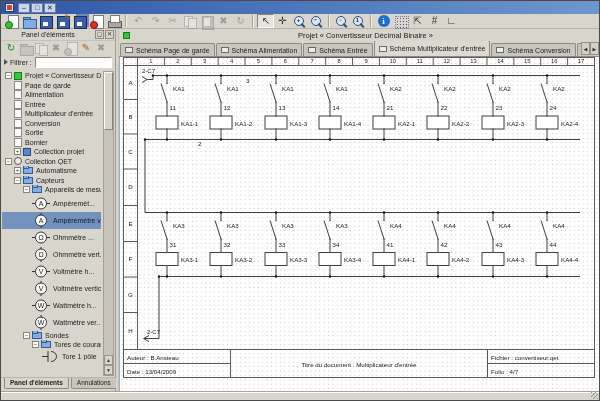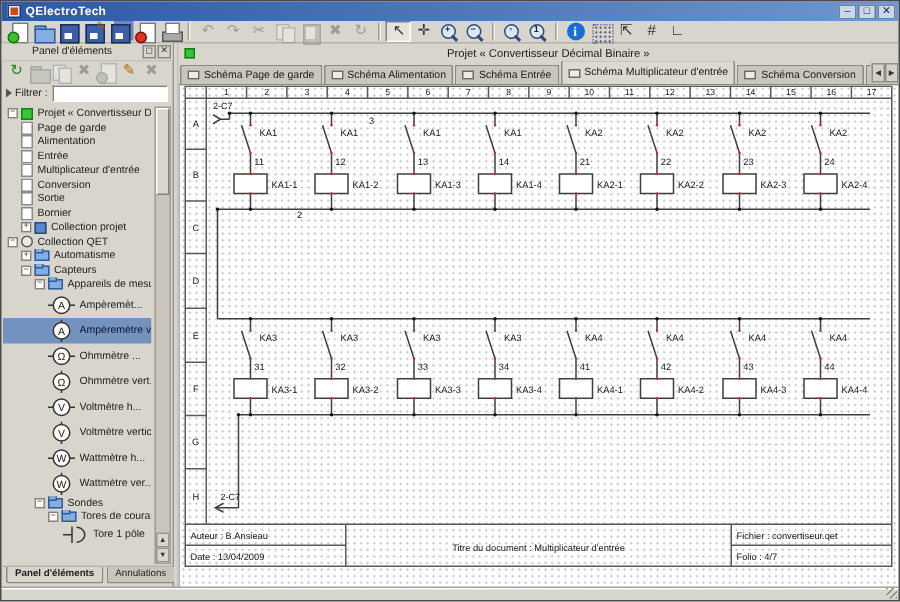--- a/index.html
+++ b/index.html
@@ -99,21 +99,20 @@
   .statusbar{height:8px;flex:0 0 auto;border-top:1px solid #fff;box-shadow:0 -1px 0 #a5a199;position:relative}
   .grip{position:absolute;right:1px;bottom:1px;width:7px;height:7px;
         background:repeating-linear-gradient(135deg,#8e8a82 0 1px,transparent 1px 3px)}
 </style>
 </head>
 <body>
 
 <div class="app">
   <div class="titlebar">
     <span class="app-icon"></span>
-    <span class="title-text">QElectroTech</span>
     <span class="win-btn">–</span>
     <span class="win-btn">□</span>
     <span class="win-btn">✕</span>
   </div>
 
   <div class="toolbar" id="toolbar">
       <div class="tb-btn">
         <span class="ti k-page-green"></span>
       </div>
       <div class="tb-btn">

